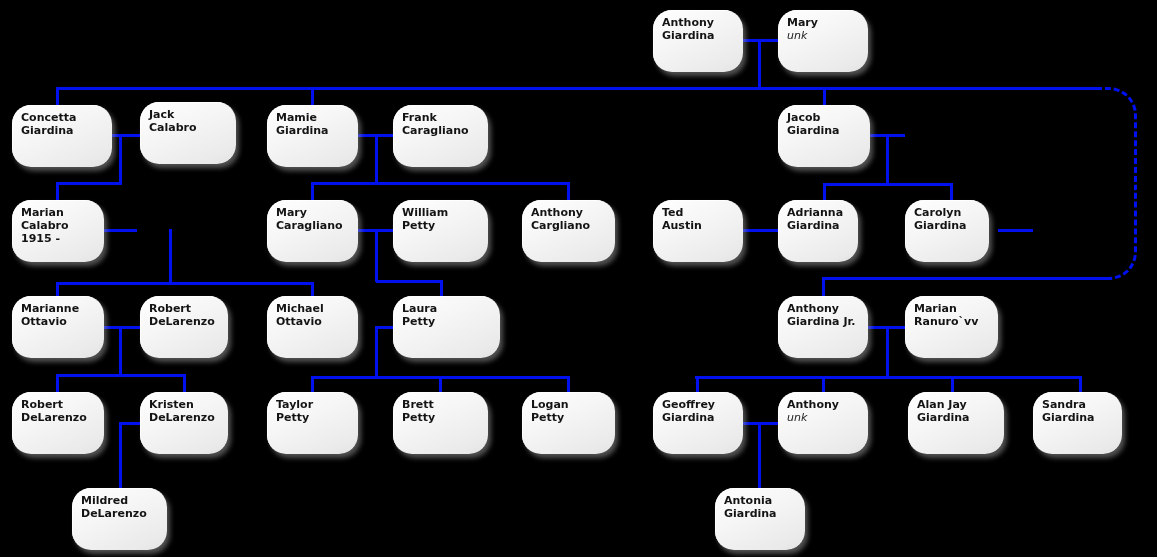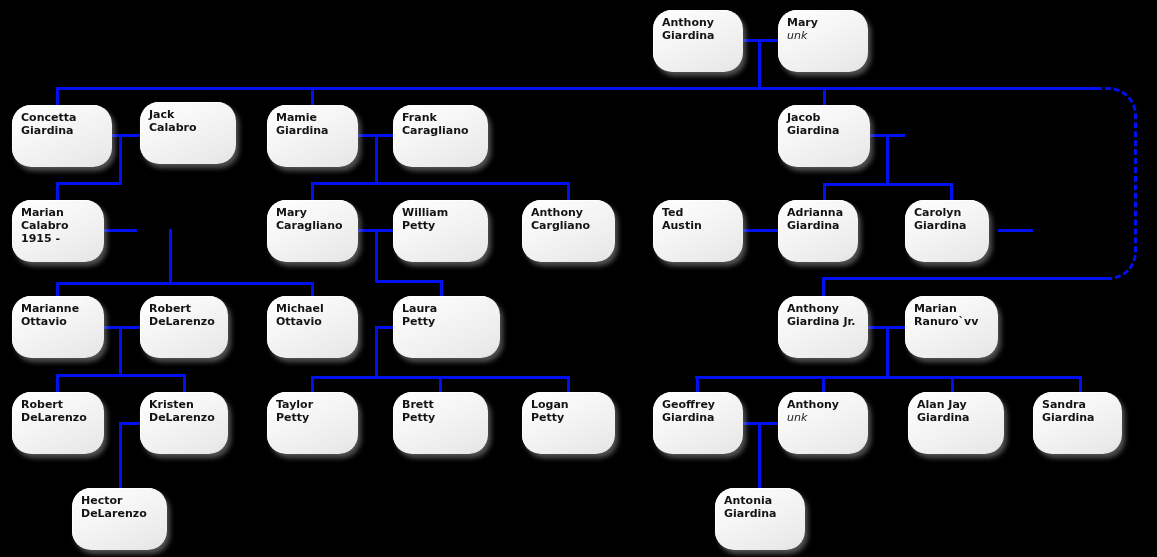--- a/index.html
+++ b/index.html
@@ -205,21 +205,21 @@
   <div class="box" style="left:908px;top:392px;width:96px">
     <div class="nm">Alan Jay</div>
     <div class="nm">Giardina</div>
   </div>
   <div class="box" style="left:1033px;top:392px;width:89px">
     <div class="nm">Sandra</div>
     <div class="nm">Giardina</div>
   </div>
 
   <div class="box" style="left:72px;top:488px;width:95px">
-    <div class="nm">Hector</div>
+    <div class="nm">Mildred</div>
     <div class="nm">DeLarenzo</div>
   </div>
   <div class="box" style="left:715px;top:488px;width:90px">
     <div class="nm">Antonia</div>
     <div class="nm">Giardina</div>
   </div>
 
 </div>
 
 </body></html>

